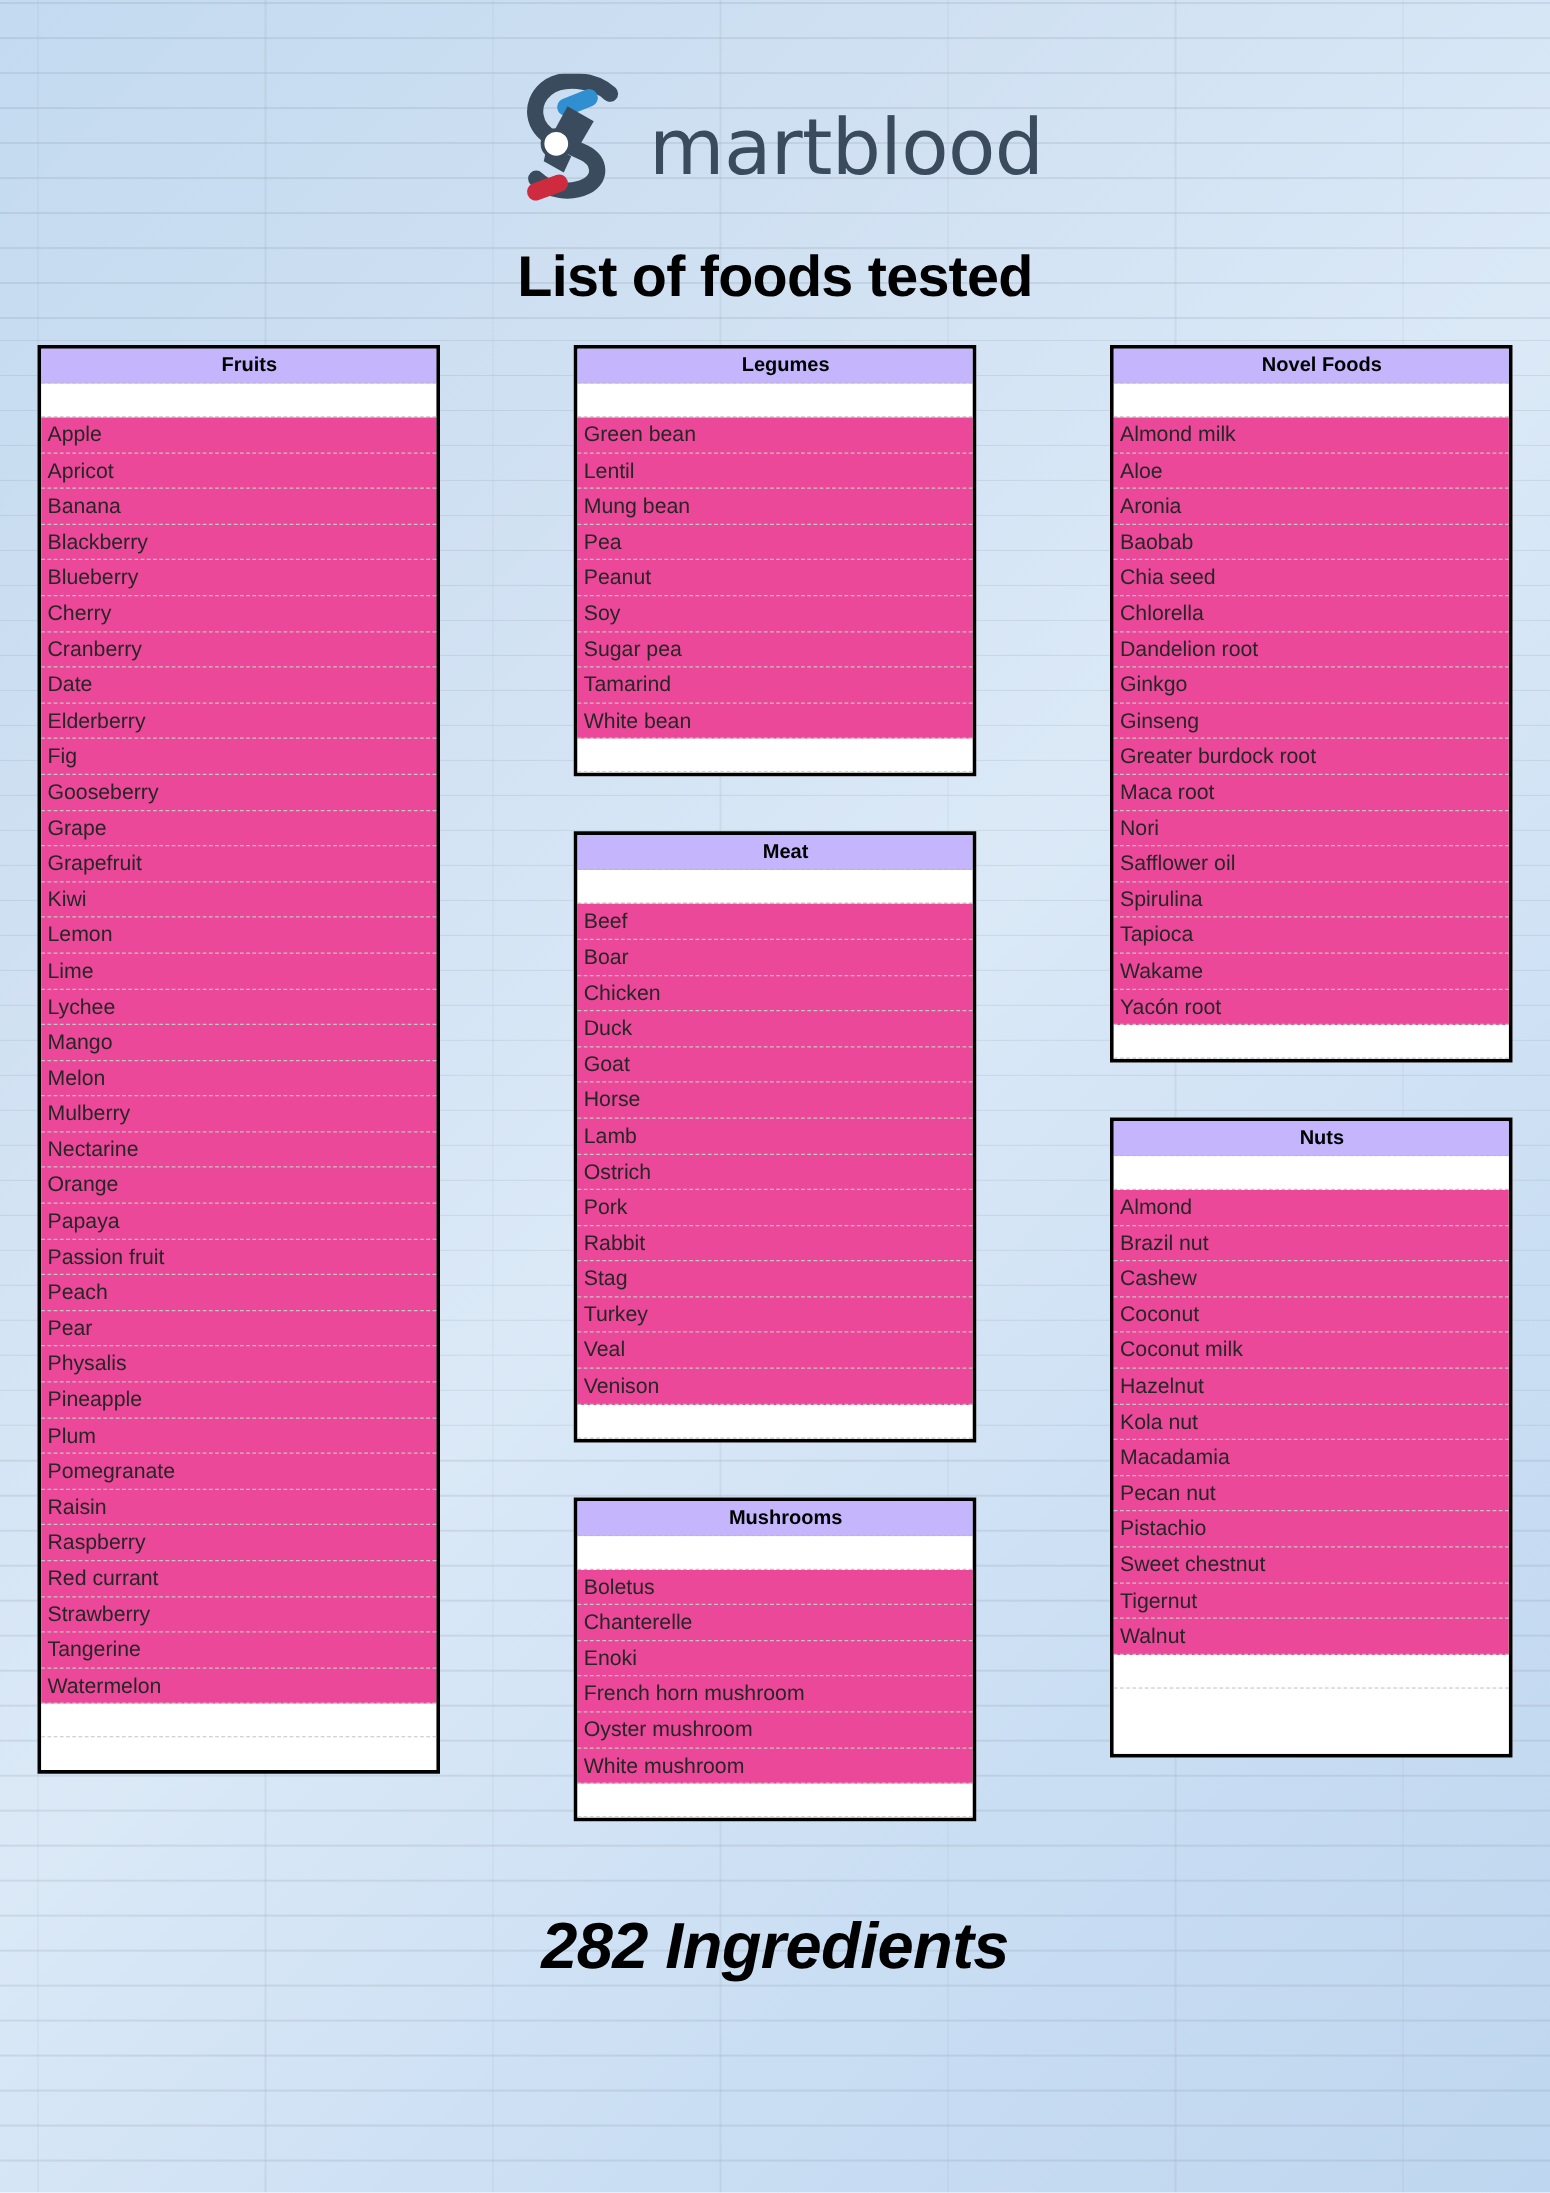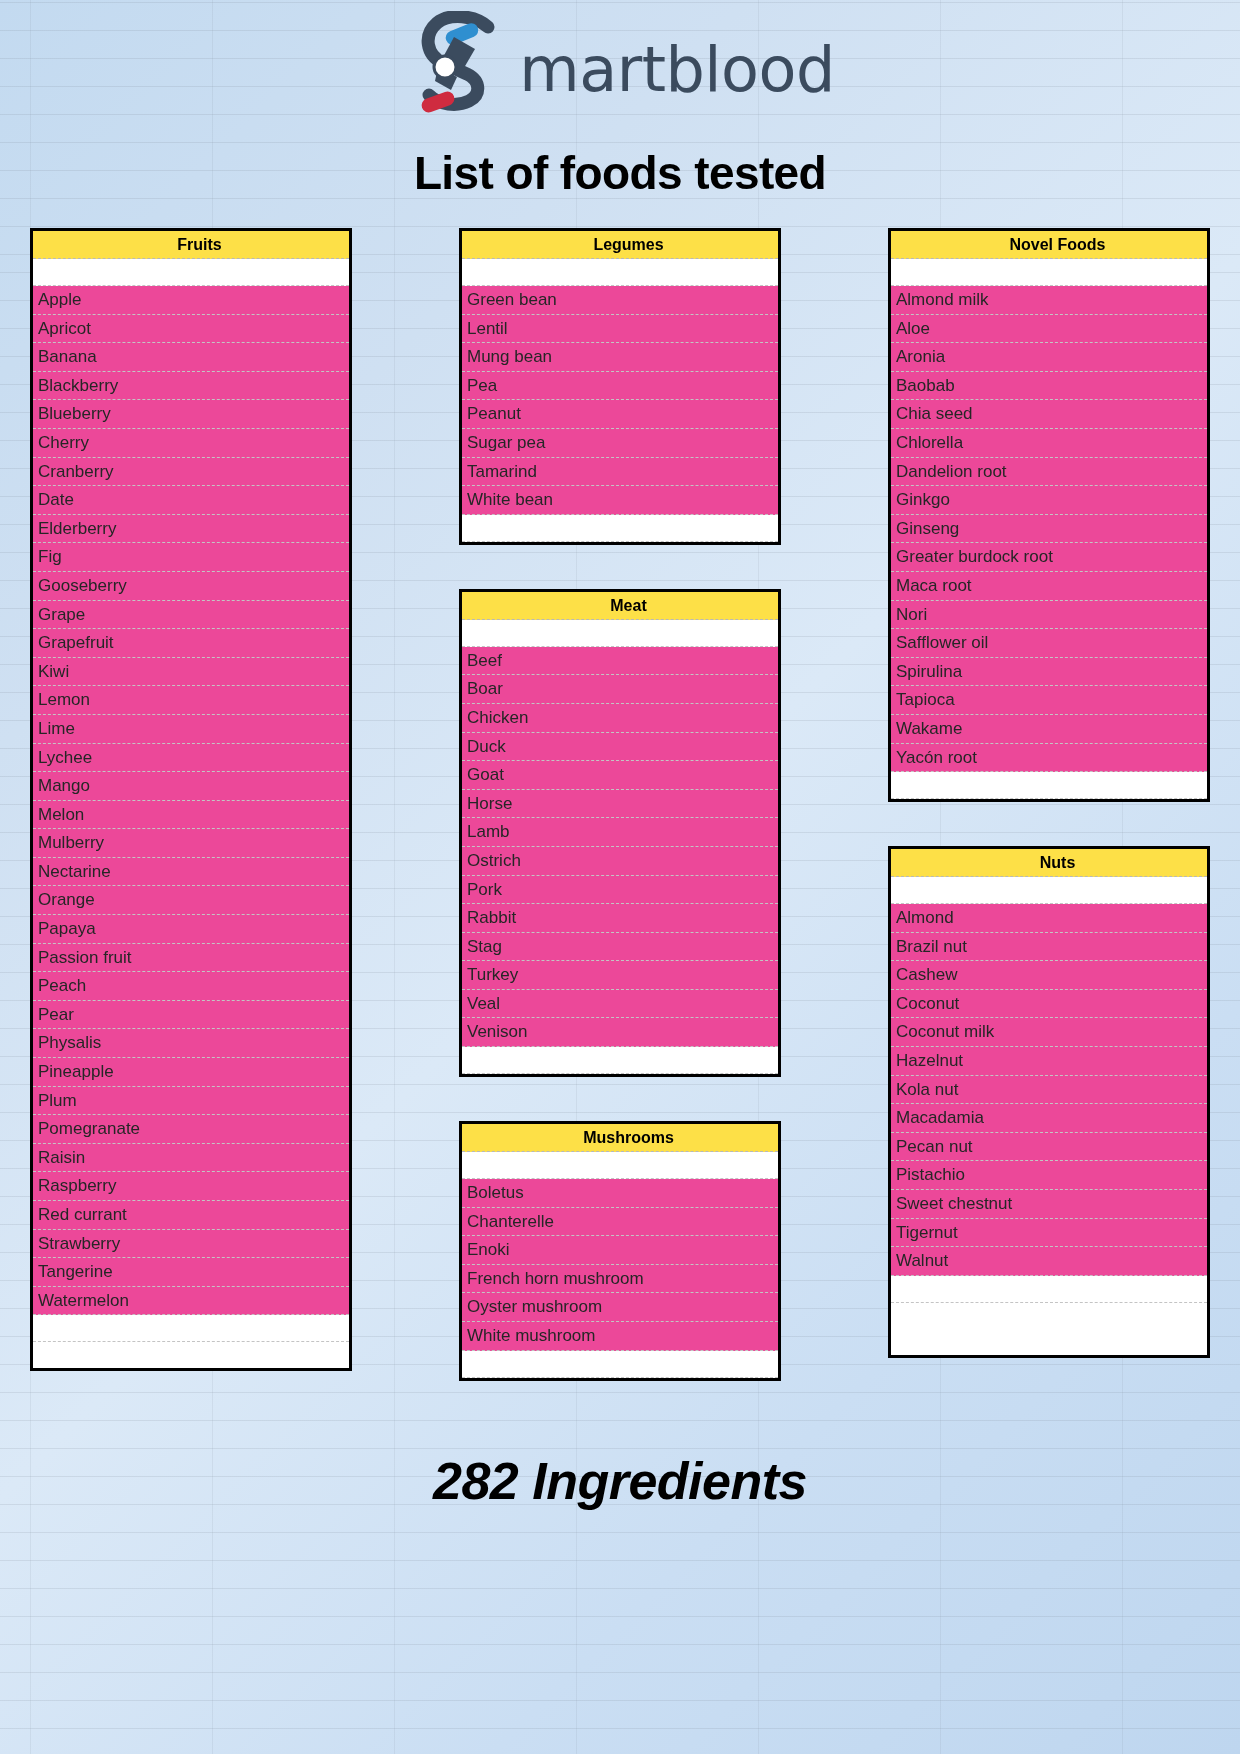--- a/index.html
+++ b/index.html
@@ -26,20 +26,21 @@
       repeating-linear-gradient(to bottom, rgba(120,130,145,0.30) 0 1px, transparent 1px 28px),
       repeating-linear-gradient(to right, rgba(120,130,145,0.22) 0 1px, transparent 1px 182px);
     background-position: 0 272px, 30px 0;
     pointer-events: none;
     opacity: 0.55;
   }
 
   .sheet {
     position: relative;
     z-index: 2;
+    margin-top: 48px;
   }
 
   
   .logo-wrap {
     display: flex;
     align-items: center;
     justify-content: center;
     padding-top: 16px;
     height: 128px;
     box-sizing: border-box;
@@ -74,21 +75,21 @@
   .col { width: 322px; }
   .col-gap { height: 44px; }
 
   
   .tbox {
     border: 3px solid #000;
     background: #ffffff;
     box-sizing: border-box;
   }
   .tbox-head {
-    background: #fde047;
+    background: #c4b5fd;
     text-align: center;
     font-weight: bold;
     font-size: 16px;
     line-height: 27px;
     height: 27px;
     color: #000;
     border-bottom: 1px dashed #b9b9b9;
     padding-left: 17px;
   }
   .tbox-spacer {
@@ -203,20 +204,21 @@
     <div class="col">
       <div class="tbox">
         <div class="tbox-head">Legumes</div>
         <div class="tbox-spacer"></div>
         <div class="tbox-body">
             <div class="row">Green bean</div>
             <div class="row">Lentil</div>
             <div class="row">Mung bean</div>
             <div class="row">Pea</div>
             <div class="row">Peanut</div>
+            <div class="row">Soy</div>
             <div class="row">Sugar pea</div>
             <div class="row">Tamarind</div>
             <div class="row">White bean</div>
           </div>
         <div class="tbox-tail"></div>
       </div>
 
       <div class="col-gap"></div>
 
       <div class="tbox">

